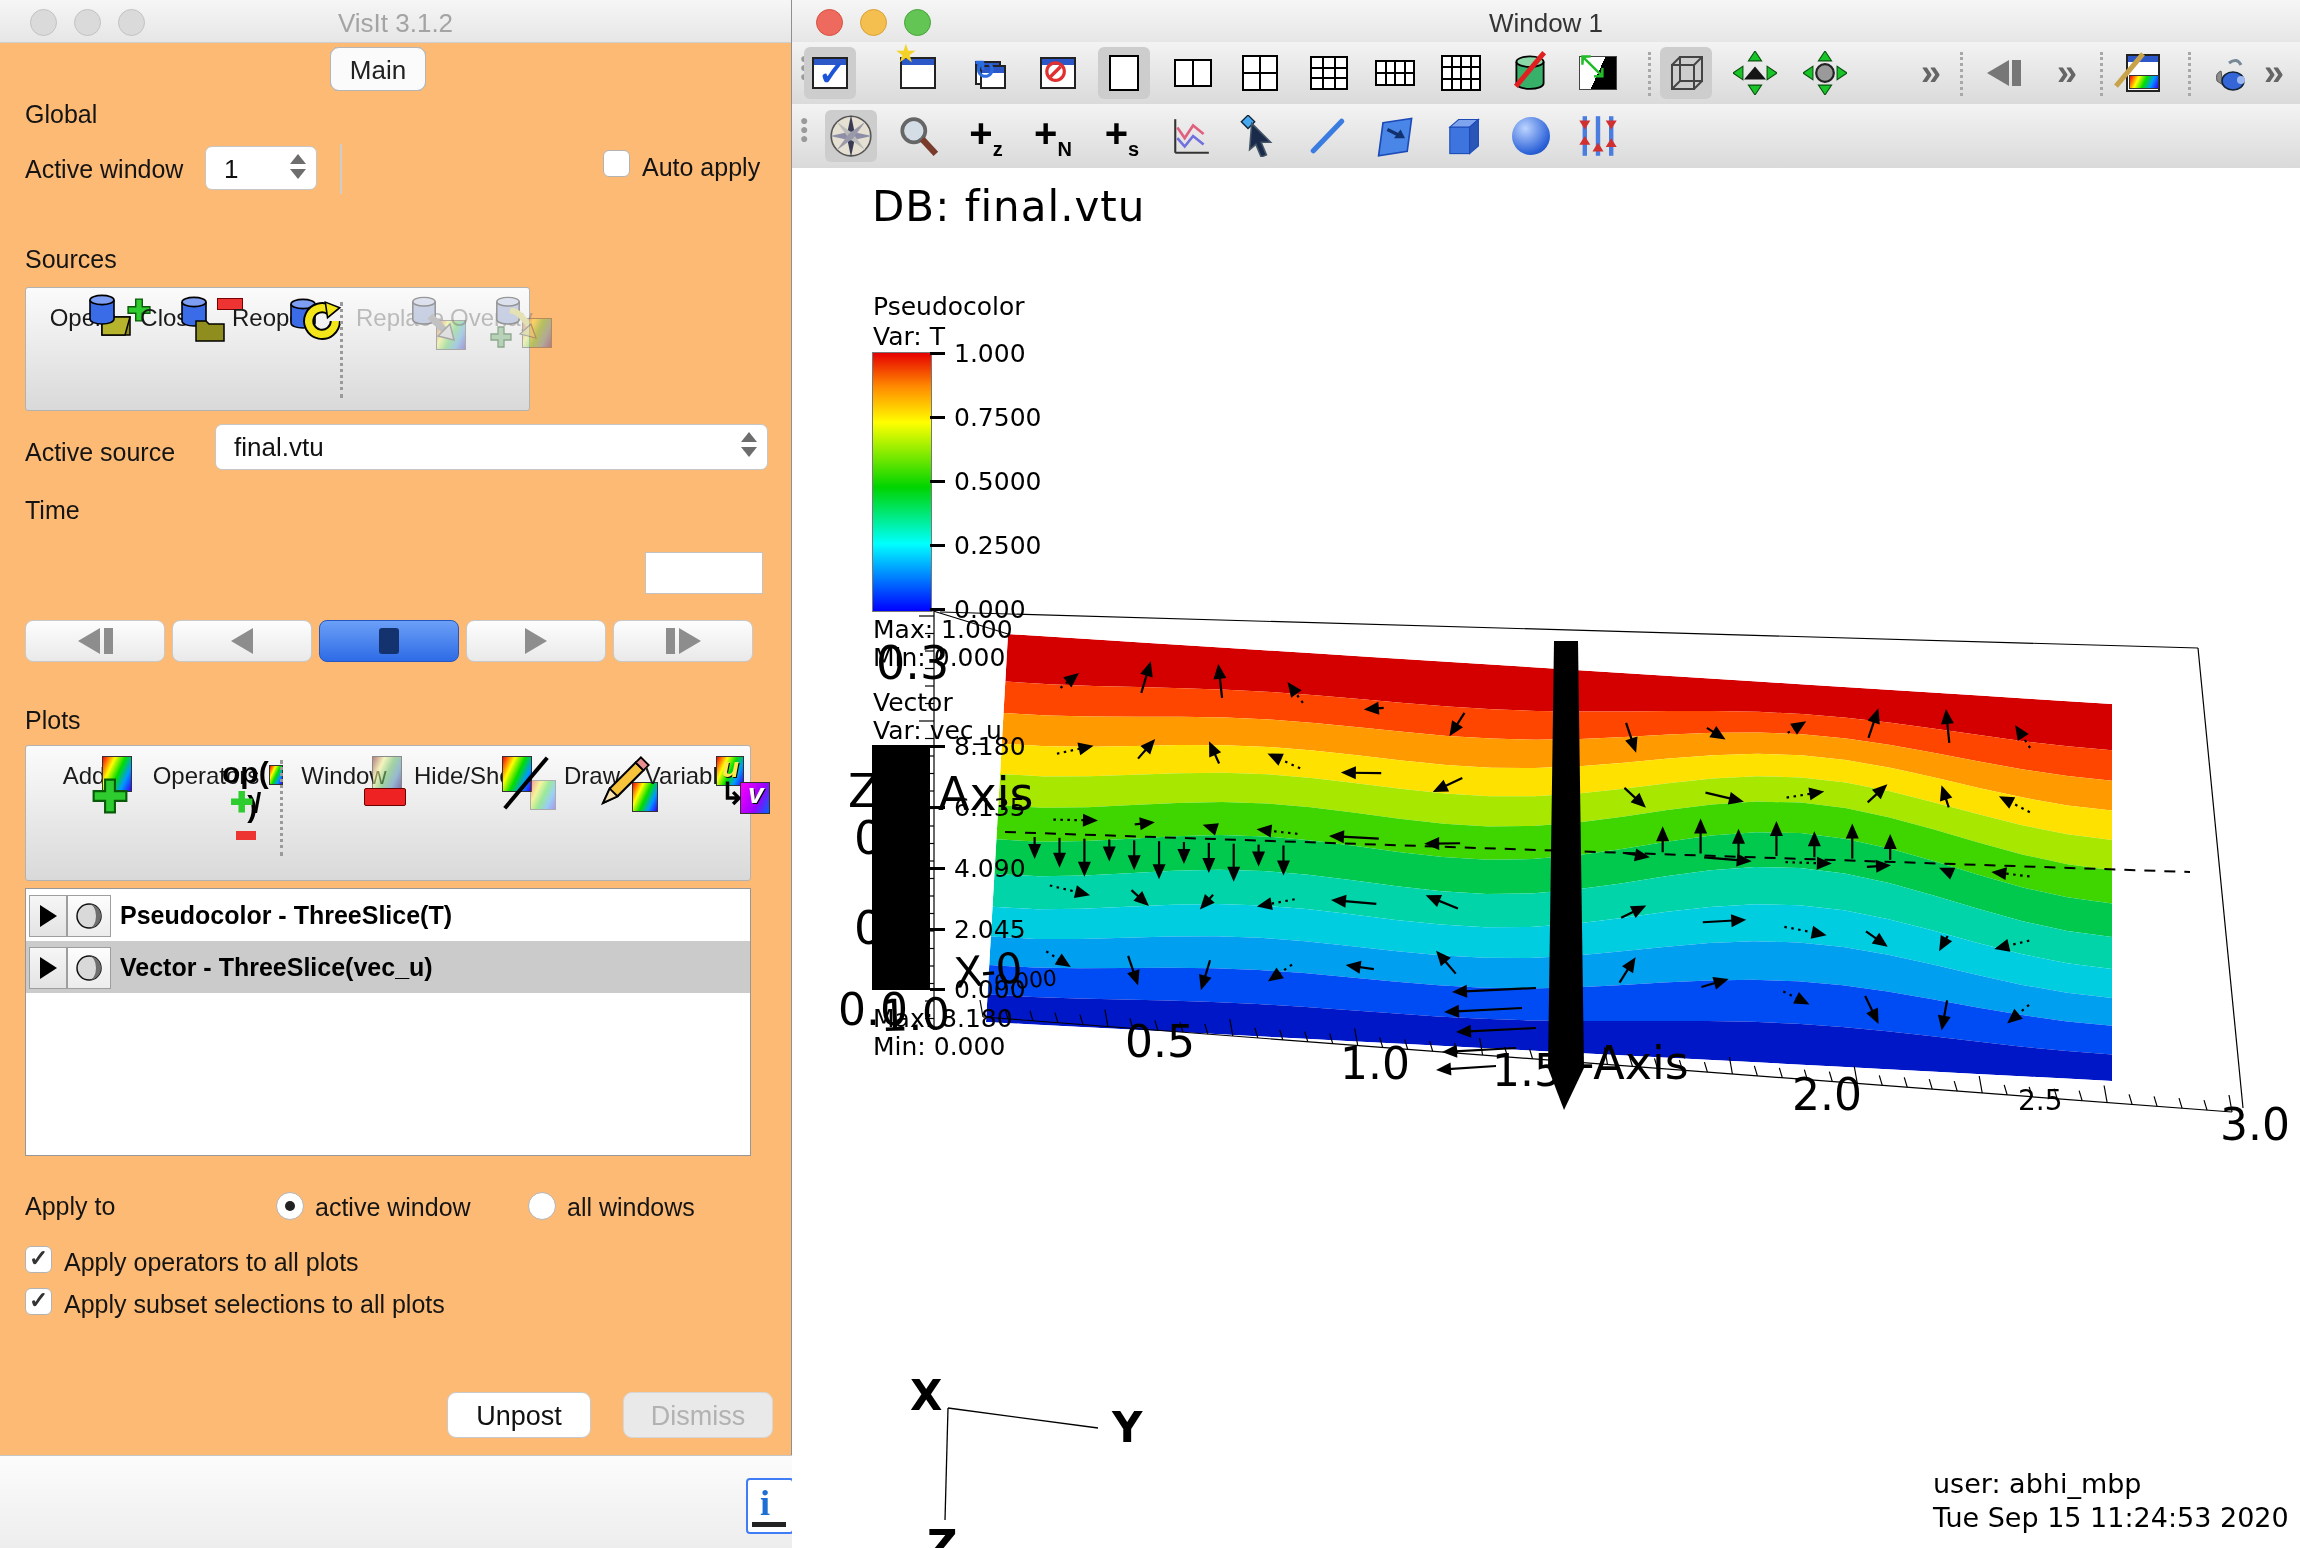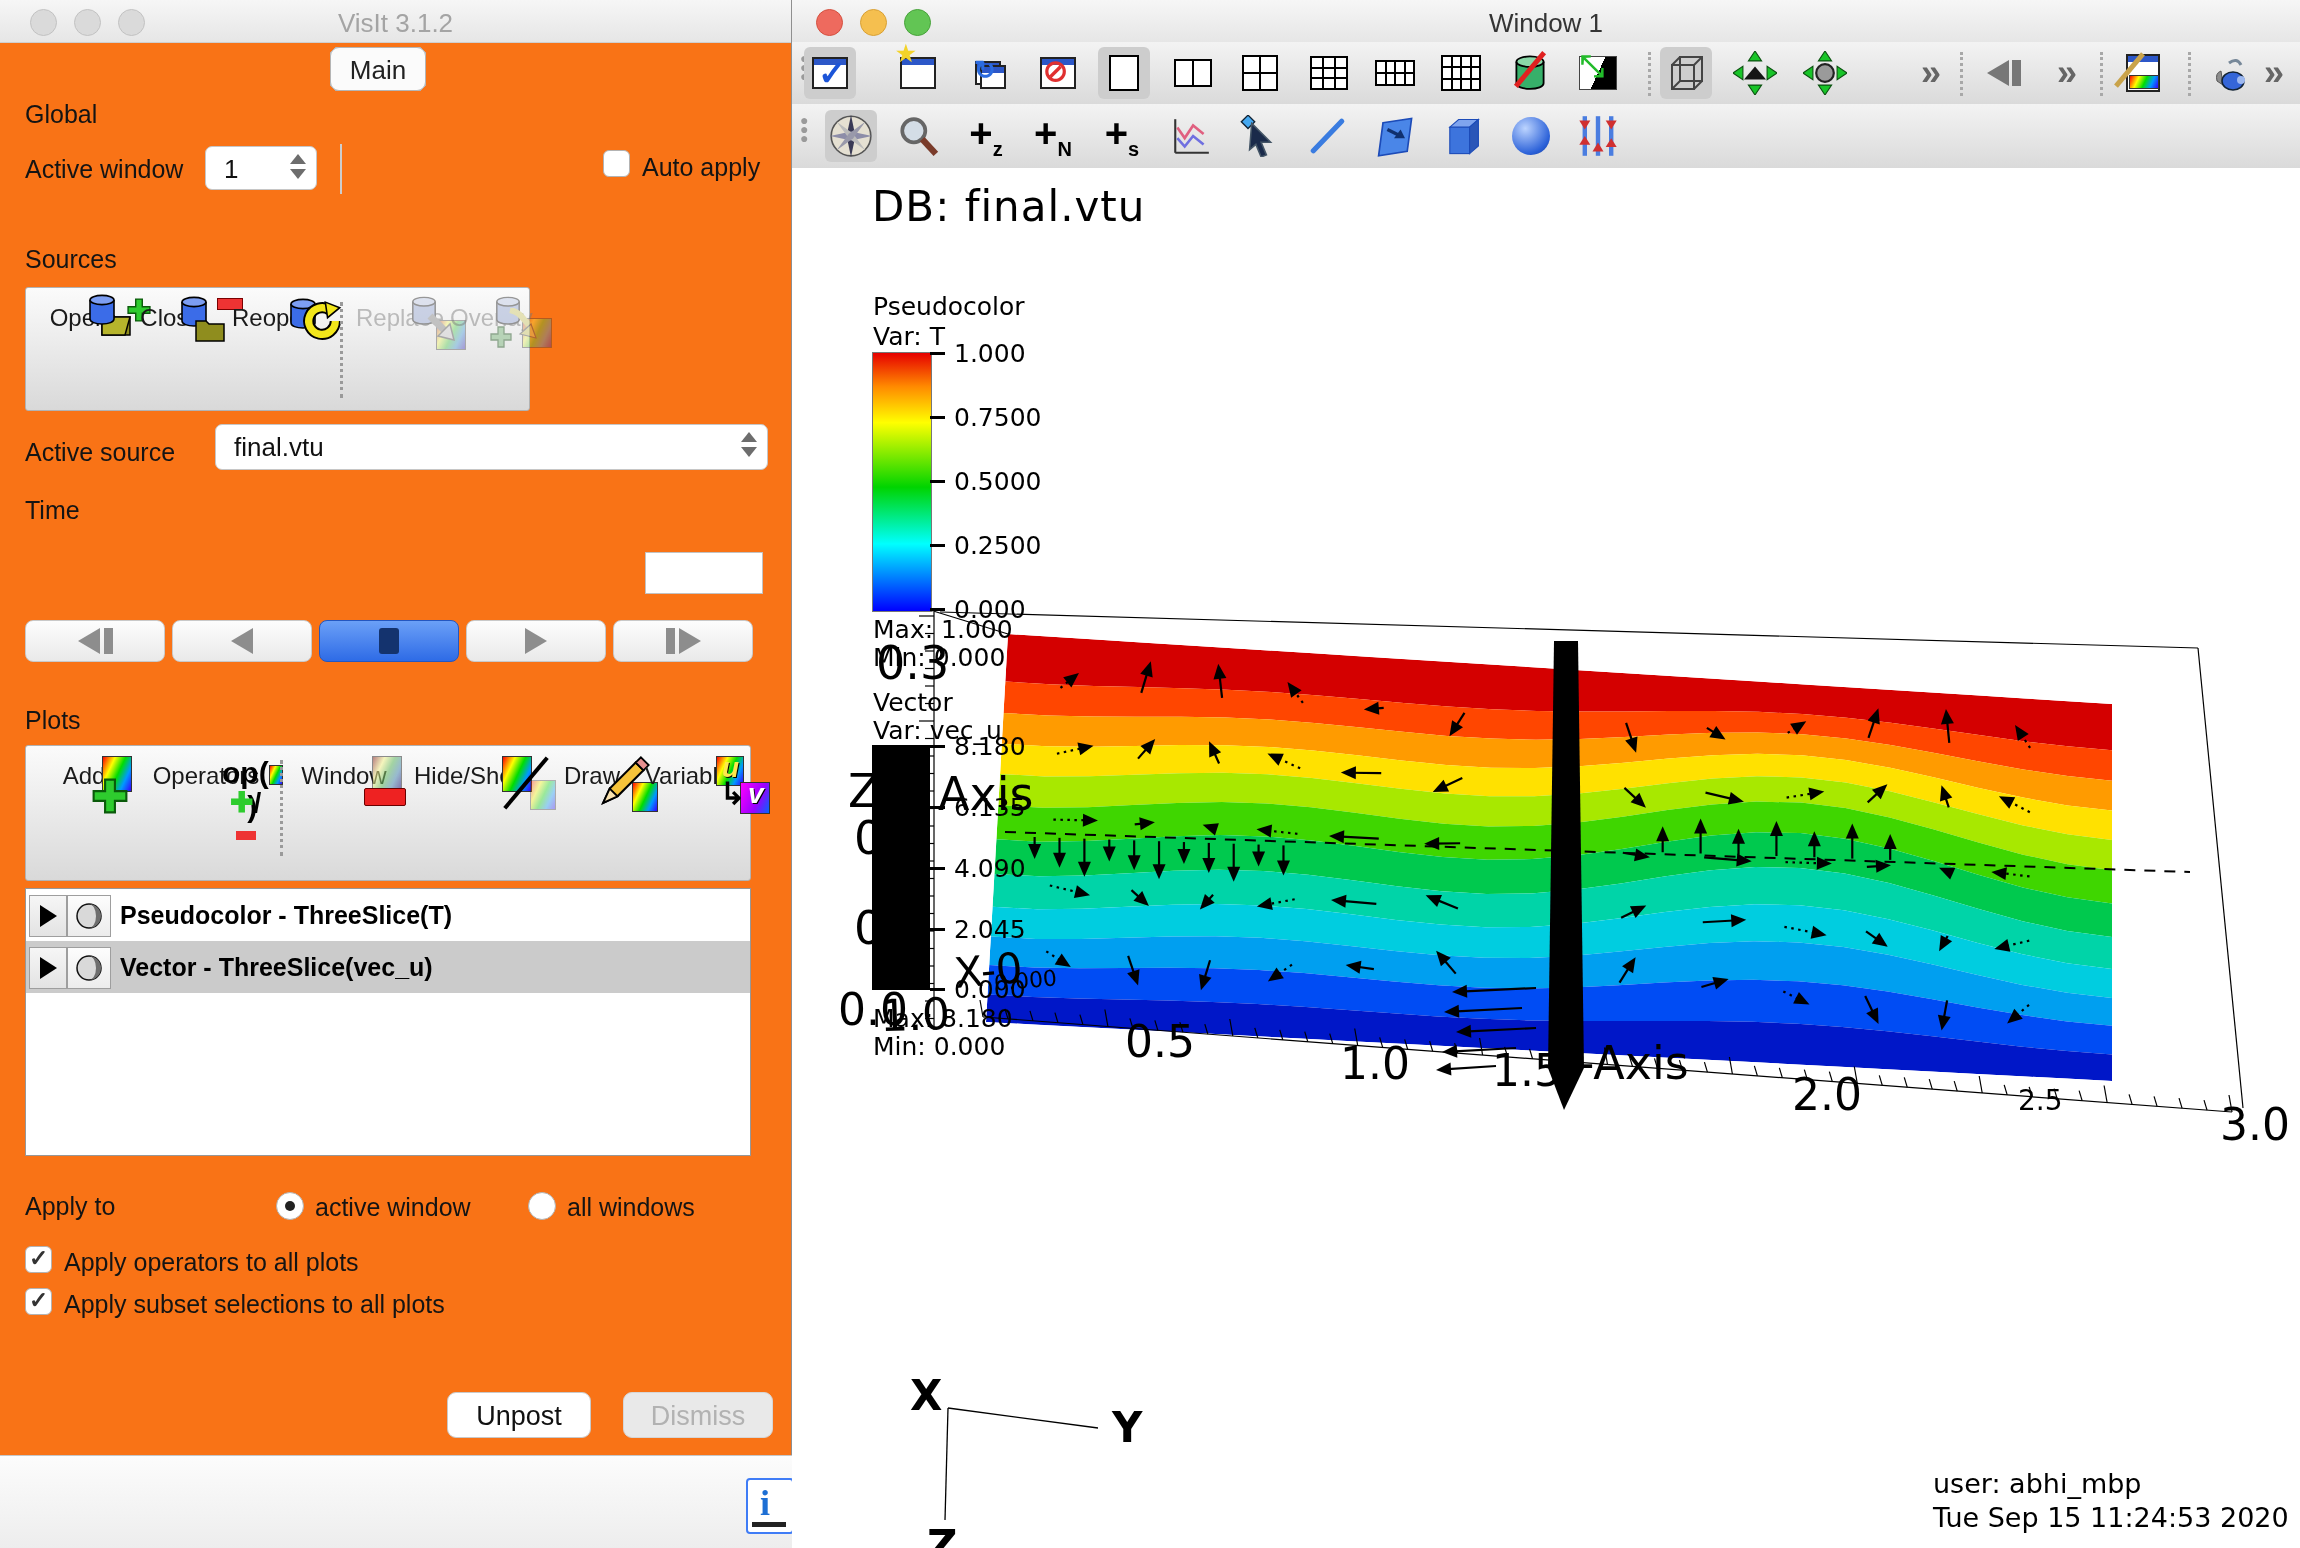--- a/index.html
+++ b/index.html
@@ -2,21 +2,21 @@
 <html><head>
 <meta charset="utf-8">
 <style>
   html,body{margin:0;padding:0;background:#444;}
   #app{position:relative;width:2300px;height:1548px;font-family:"Liberation Sans",sans-serif;background:#fff;overflow:hidden;}
   .abs{position:absolute;}
   
   .titlebar{position:absolute;left:0;top:0;right:0;height:42px;background:linear-gradient(#f6f6f6,#e6e6e6);border-bottom:1px solid #cfcfcf;}
   .wtitle{position:absolute;top:8px;width:100%;text-align:center;font-size:26px;}
   .tl{position:absolute;top:9px;width:25px;height:25px;border-radius:50%;}
-  #main-win{position:absolute;left:0;top:0;width:792px;height:1548px;background:#f97316;border-right:1px solid #8f8f8f;box-sizing:border-box;}
+  #main-win{position:absolute;left:0;top:0;width:792px;height:1548px;background:#fdba74;border-right:1px solid #8f8f8f;box-sizing:border-box;}
   #viewer-win{position:absolute;left:792px;top:0;width:1508px;height:1548px;background:#fff;}
   .lbl{position:absolute;font-size:25px;color:#141414;}
   
   .tabbtn{position:absolute;left:330px;top:47px;width:96px;height:44px;background:#fbfbfb;border:1px solid #b5b5b5;border-radius:9px;text-align:center;line-height:44px;font-size:26px;color:#222;box-sizing:border-box;}
   .tbar{position:absolute;background:linear-gradient(#fbfbfb,#d9d9d9);border:1px solid #b2b2b2;border-radius:3px;box-sizing:border-box;}
   .tool{position:absolute;top:10px;text-align:center;}
   .tool .tlabel{display:block;margin-top:6px;font-size:24px;color:#1a1a1a;}
   .tool.dis{opacity:.45;filter:grayscale(.35);}
   .tool.dis .tlabel{color:#777;}
   .tsep{position:absolute;top:14px;height:96px;width:0;border-left:3px dotted #9a9a9a;}

